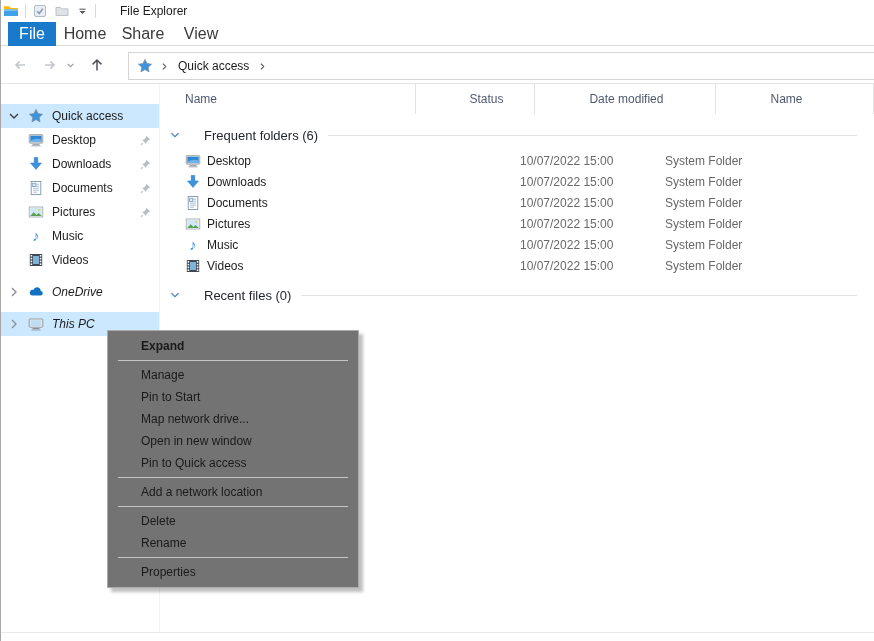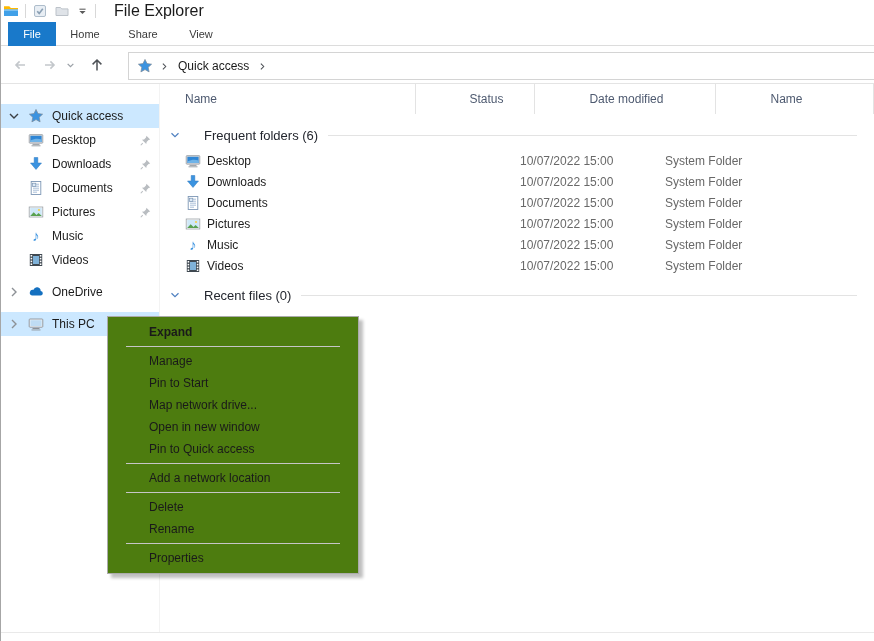--- a/index.html
+++ b/index.html
@@ -9,45 +9,45 @@
            --accent:#1979ca; --selection:#cce8ff; }
 
   
   .titlebar{ position:absolute; left:0; top:0; width:100%; height:22px;
              display:flex; align-items:center; padding-left:3px; gap:6px; }
   .icn16{ width:16px; height:16px; display:inline-block; }
   .icn16 svg{ width:16px; height:16px; display:block; }
   .icn12{ width:13px; height:13px; display:inline-block; }
   .icn12 svg{ width:13px; height:13px; display:block; }
   .tsep{ width:1px; height:14px; background:#d8d8d8; }
-  .wtitle{ font-size:16px; color:#1a1a1a; margin-left:12px; }
+  .wtitle{ font-size:12px; color:#1a1a1a; margin-left:18px; }
 
   
   .tabsrow{ position:absolute; left:0; top:22px; width:100%; height:24px;
             border-bottom:1px solid #dcdcdc; display:flex; background:#fff; }
-  .tab{ height:24px; line-height:24px; font-size:11px; color:#3a3a3a; text-align:center; width:58px; cursor:default; }
+  .tab{ height:24px; line-height:24px; font-size:16px; color:#3a3a3a; text-align:center; width:58px; cursor:default; }
   .tab.active{ background:var(--accent); color:#fff; width:48px; margin-left:8px; }
 
   
   .navbar{ position:absolute; left:0; top:47px; width:100%; height:37px;
            border-bottom:1px solid #e4e4e4; display:flex; align-items:center; background:#fff; }
   .navbtn{ width:16px; height:16px; }
   .navbtn svg{ width:16px; height:16px; display:block; }
   .nb1{ margin-left:12px; } .nb2{ margin-left:14px; } .nb3{ margin-left:6px; width:13px;height:13px;}
   .nb3 svg{width:13px;height:13px;} .nb4{ margin-left:12px; }
   .addressbar{ position:absolute; left:128px; top:5px; right:-2px; height:28px;
                border:1px solid #d4d4d4; background:#fff; display:flex; align-items:center; }
   .breadcrumb{ display:flex; align-items:center; gap:5px; padding-left:8px; font-size:12px; color:#1a1a1a; }
   .crumb{ padding:0 2px; }
 
   
   .sidebar{ position:absolute; left:0; top:84px; width:160px; height:548px;
             padding-top:20px; border-right:1px solid #f3f3f3; background:#fff; }
   .nav-item{ position:relative; height:24px; }
-  .nav-item.gap{ margin-top:8px; }
+  .nav-item.gap{ margin-top:8px;font-style:italic; }
   .nav-item.selected{ background:var(--selection); }
   .chev{ position:absolute; left:6px; top:4px; width:16px; height:16px; }
   .chev svg{ width:16px; height:16px; }
   .icn{ position:absolute; left:28px; top:4px; width:16px; height:16px; }
   .icn svg{ width:16px; height:16px; }
   .lbl{ position:absolute; left:52px; top:0; line-height:24px; font-size:12px; color:#1c1c1c; white-space:nowrap; }
   .pin{ position:absolute; right:6px; top:5px; width:14px; height:14px; }
   .pin svg{ width:14px; height:14px; }
 
   
@@ -64,23 +64,23 @@
   .glabel{ font-size:13px; color:#23262e; margin-left:22px; white-space:nowrap; }
   .grule{ flex:1; height:1px; background:#e3e3e3; margin-left:10px; margin-right:17px; }
   .frow{ position:relative; height:21px; }
   .ricon{ position:absolute; left:25px; top:2px; width:16px; height:16px; }
   .ricon svg{ width:16px; height:16px; display:block; }
   .rname{ position:absolute; left:47px; line-height:21px; font-size:12px; color:#1c1c1c; }
   .rdate{ position:absolute; left:360px; line-height:21px; font-size:12px; color:#686868;text-align:right; }
   .rtype{ position:absolute; left:505px; line-height:21px; font-size:12px; color:#686868; }
 
   
-  .context-menu{ position:absolute; left:107px; top:316px; width:252px; background:#4d7c0f;
+  .context-menu{ position:absolute; left:107px; top:330px; width:252px; background:#737373;
                  border:1px solid #ababab; box-shadow:4px 4px 3px rgba(0,0,0,0.25);
-                 padding:4px 8px; z-index:100; }
+                 padding:4px 0; z-index:100; }
   .mitem{ height:22px; line-height:22px; padding-left:33px; font-size:12px; color:#1a1a1a; cursor:default; }
   .mitem.bold{ font-weight:bold; }
   .msep{ height:1px; background:#c6c6c6; margin:3px 10px; }
 
   .left-border{ position:absolute; left:0; top:0; width:1px; height:641px; background:#a6a6a6; z-index:50; }
   .bottom-line{ position:absolute; left:0; top:632px; width:100%; height:1px; background:#e9e9e9; }
   .glyph{ font-size:15px; line-height:16px; display:block; text-align:center; color:#3b93e0; }
 </style>
 </head>
 <body>

